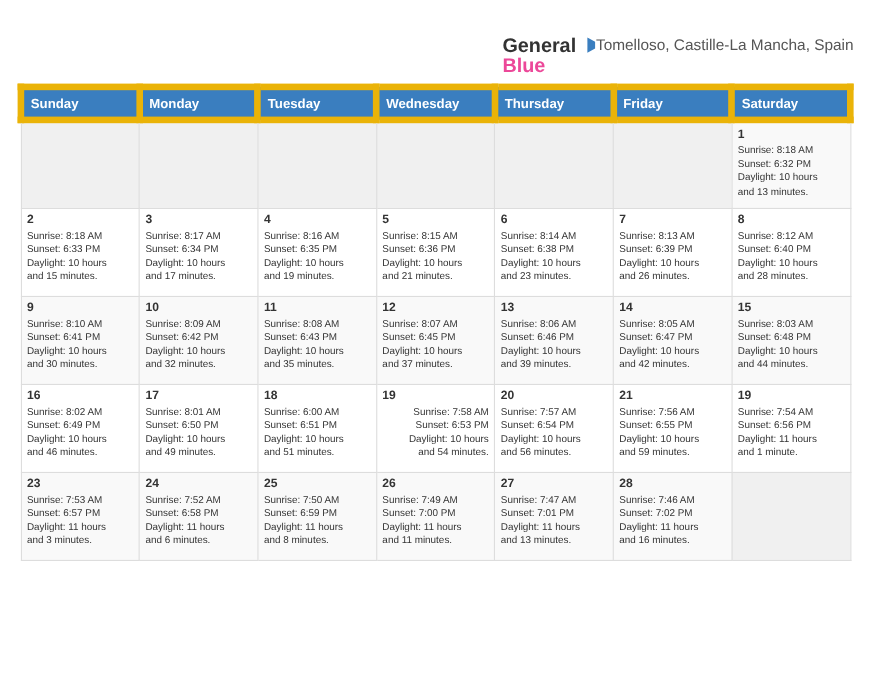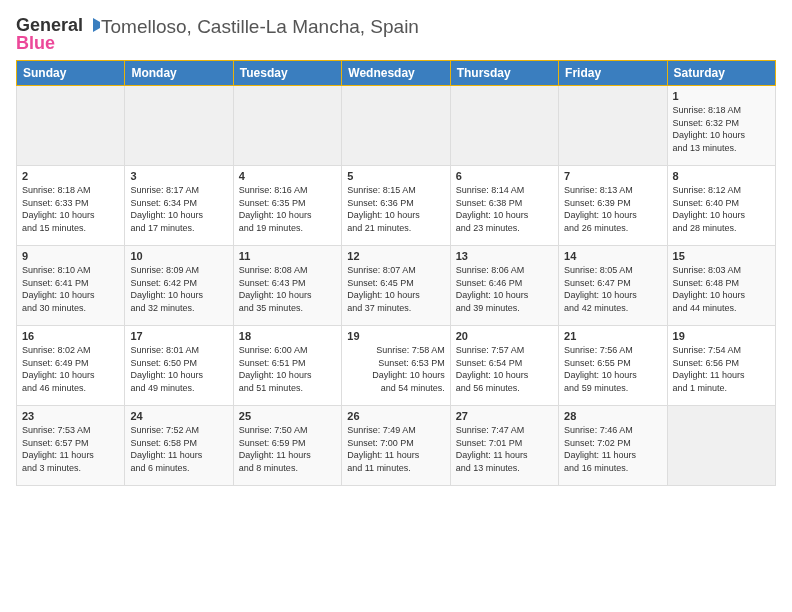--- a/index.html
+++ b/index.html
@@ -5,23 +5,24 @@
     * { box-sizing: border-box; margin: 0; padding: 0; }
     body {
       font-family: Arial, sans-serif;
       background: #fff;
       width: 792px;
       min-height: 612px;
       padding: 16px;
     }
     .header {
       display: flex;
-      justify-content: flex-start;
+      justify-content: flex-end;
       align-items: flex-start;
       margin-bottom: 8px;
+      margin-top: 16px;
     }
     .logo {
       display: flex;
       flex-direction: column;
       align-items: flex-start;
     }
     .logo-general {
       font-size: 18px;
       font-weight: bold;
       color: #333;
@@ -36,36 +37,36 @@
     .title-block {
       text-align: right;
     }
     .month-title {
       font-size: 32px;
       font-weight: bold;
       color: #333;
       line-height: 1.1;
     }
     .location {
-      font-size: 19px;
+      font-size: 14px;
       color: #555;
     }
     table {
       width: 100%;
       border-collapse: collapse;
       border: 1px solid #ccc;
     }
     thead tr th {
       background-color: #3a7ebf;
       color: white;
       font-size: 12px;
       font-weight: bold;
       padding: 5px 6px;
       text-align: left;
-      border: 1px solid #eab308;
+      border: 6px solid #eab308;
     }
     tbody tr td {
       vertical-align: top;
       width: 14.28%;
       min-height: 80px;
       height: 80px;
       border: 1px solid #ddd;
       padding: 4px 5px;
       font-size: 9.5px;
       color: #333;

